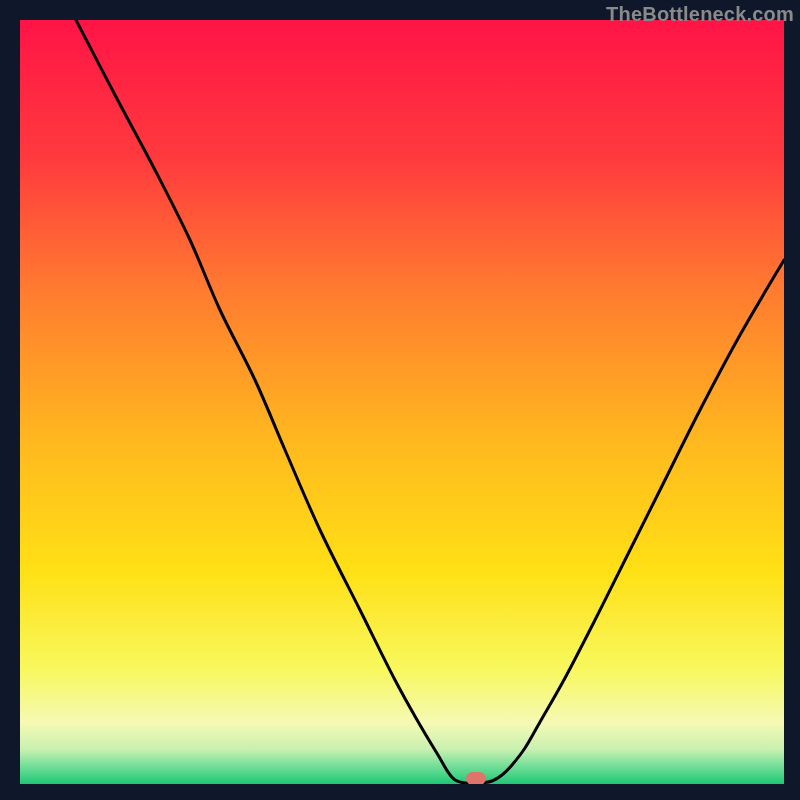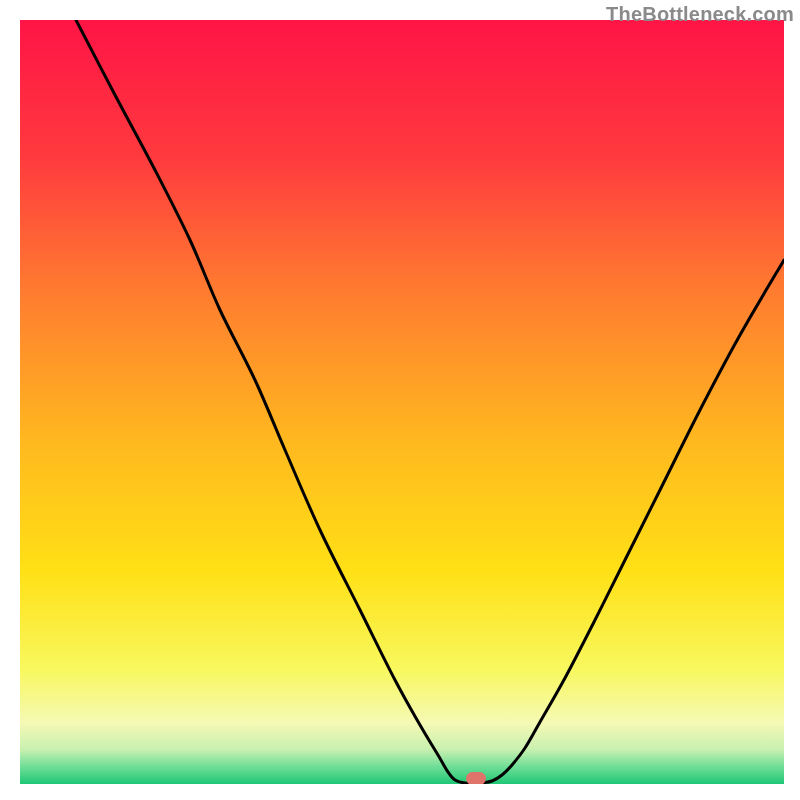--- a/index.html
+++ b/index.html
@@ -7,21 +7,21 @@
     padding: 0;
     width: 800px;
     height: 800px;
     background: #000;
     overflow: hidden;
   }
   .stage {
     position: relative;
     width: 800px;
     height: 800px;
-    background: #ffffff;
+    background: #0f172a;
   }
   .plot-area {
     position: absolute;
     left: 20px;
     top: 20px;
     width: 764px;
     height: 764px;
     overflow: hidden;
   }
   .gradient {

